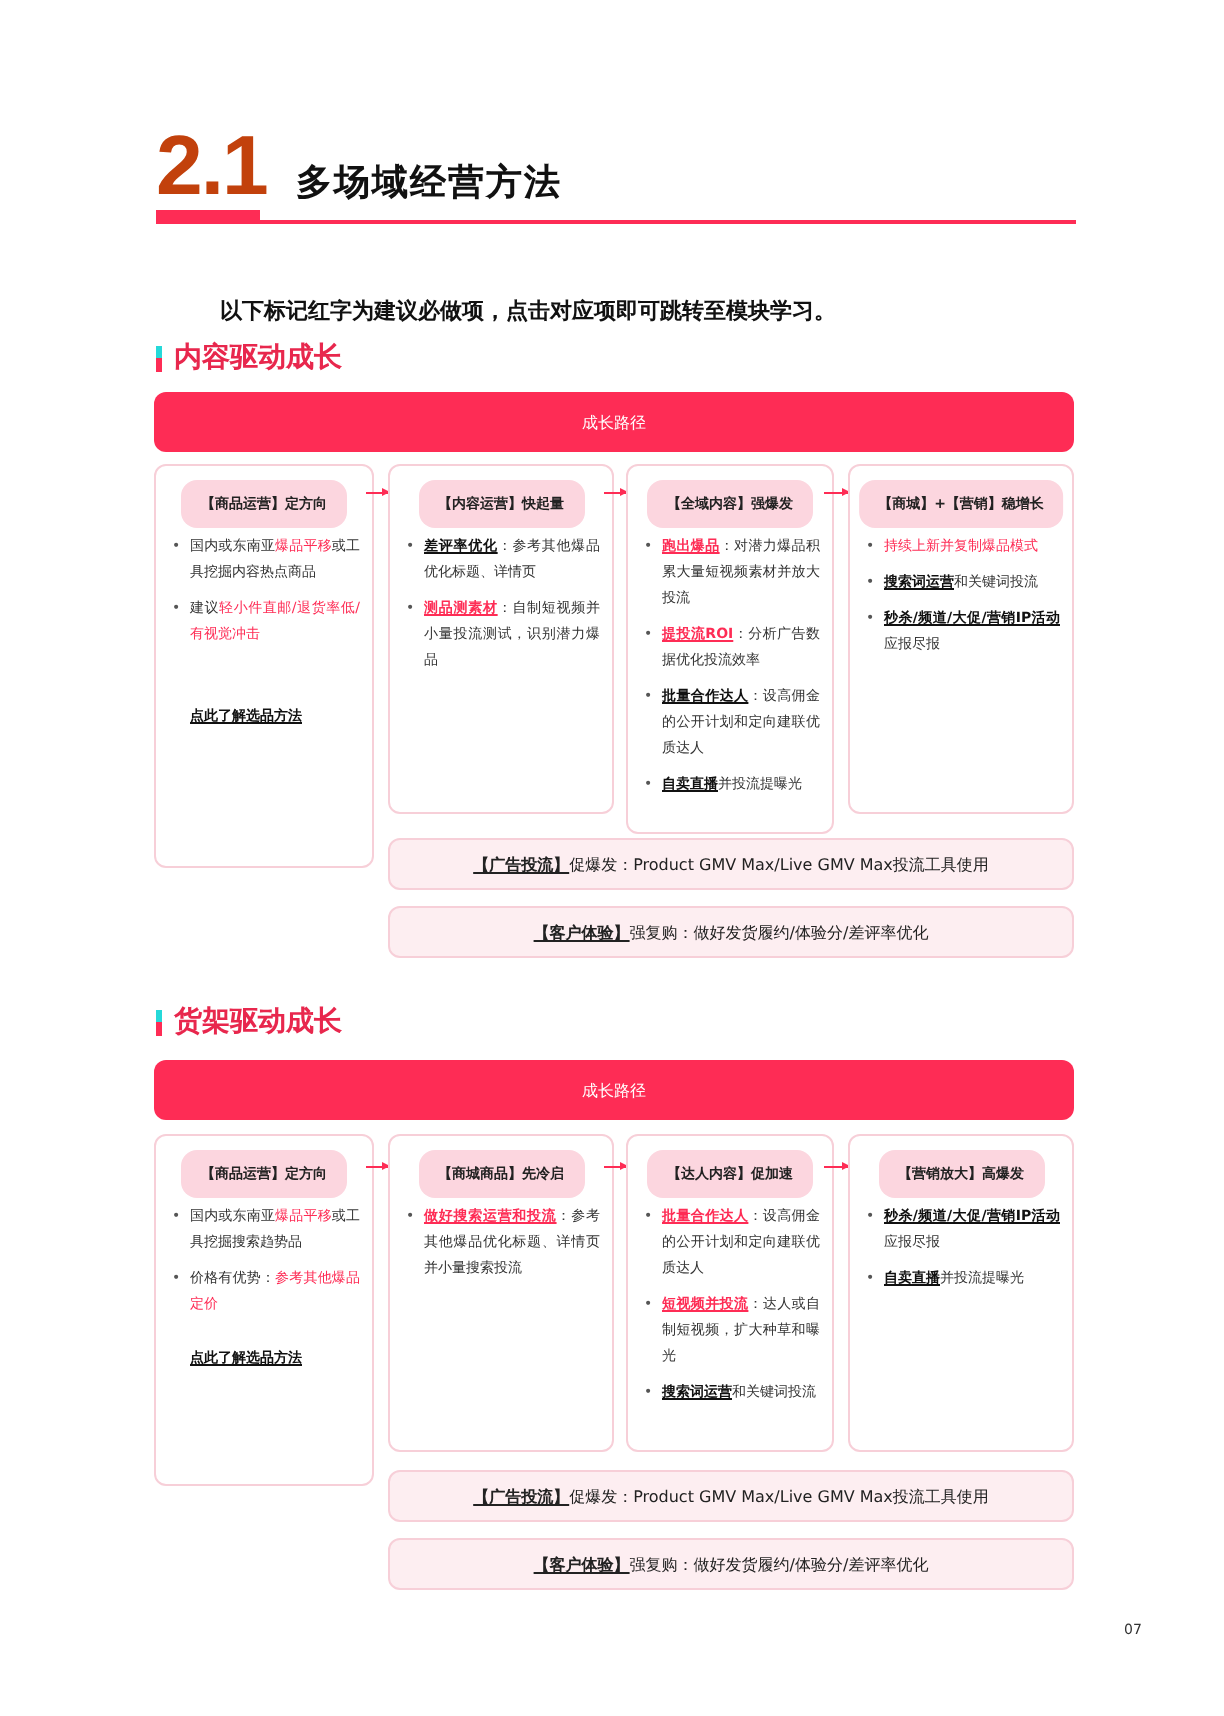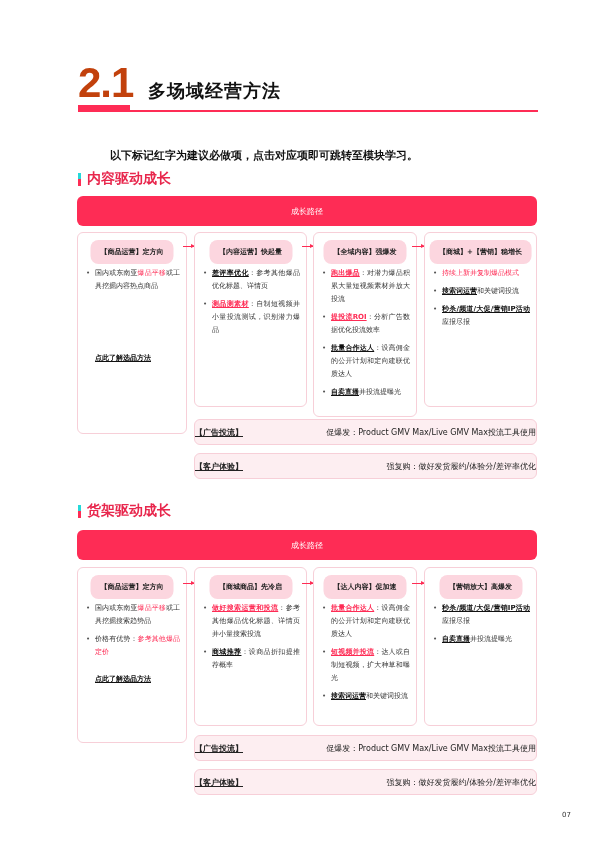--- a/index.html
+++ b/index.html
@@ -24,21 +24,21 @@
   .arrow::after { content: ""; position: absolute; right: -1px; top: -2px; border-left: 4px solid #fe2c55; border-top: 2.5px solid transparent; border-bottom: 2.5px solid transparent; }
 
   .items { position: absolute; left: 8px; right: 6px; top: 34px; list-style: none; font-size: 7px; line-height: 13px; color: #333; }
   .items li { position: relative; padding-left: 9px; margin-bottom: 5px; text-align: justify; }
   .items li::before { content: "•"; position: absolute; left: 0; top: 0; color: #555; }
   .hl { color: #fe2c55; font-weight: normal; }
   .ul { text-decoration: underline; font-weight: bold; color: #111; }
   .ulr { text-decoration: underline; font-weight: bold; color: #fe2c55; }
   .link { display: block; padding-left: 9px; font-size: 7px; font-weight: bold; text-decoration: underline; color: #111; margin-top: 2px; }
 
-  .bar { position: absolute; left: 194px; width: 343px; height: 26px; background: #fdeef1; border: 1px solid #f7cfd8; border-radius: 6px; display: flex; align-items: center; justify-content: space-between; font-size: 8px; color: #222; white-space: nowrap; }
+  .bar { position: absolute; left: 194px; width: 343px; height: 26px; background: #fdeef1; border: 1px solid #f7cfd8; border-radius: 6px; display: flex; align-items: center; justify-content: center; font-size: 8px; color: #222; white-space: nowrap; }
   .bar .tag { text-decoration: underline; font-weight: bold; }
 
   .page-num { position: absolute; left: 562px; top: 811px; font-size: 7px; color: #333; }
 </style>
 </head>
 <body>
 
 <div class="chapter-num">2.1</div>
 <div class="chapter-bar"></div>
 <div class="chapter-line"></div>
@@ -48,20 +48,21 @@
 <div class="section-title" style="top:170px;">
   <span class="mark"></span>
   <span>内容驱动成长</span>
 </div>
 <div class="path-banner" style="top:196px;">成长路径</div>
 
 <div class="card" style="left:77px; top:232px; width:110px; height:202px;">
   <div class="pill">【商品运营】定方向</div>
   <ul class="items">
       <li><span>国内或东南亚</span><span class="hl">爆品平移</span><span>或工具挖掘内容热点商品</span></li>
+      <li><span>建议</span><span class="hl">轻小件直邮/退货率低/有视觉冲击</span></li>
     </ul>
   <a class="link" style="position:absolute; left:8px; top:118px;">点此了解选品方法</a>
 </div>
 <div class="arrow" style="left:183px; top:246px; width:11px;"></div>
 
 <div class="card" style="left:194px; top:232px; width:113px; height:175px;">
   <div class="pill">【内容运营】快起量</div>
   <ul class="items">
       <li><span class="ul">差评率优化</span><span>：参考其他爆品优化标题、详情页</span></li>
       <li><span class="ulr">测品测素材</span><span>：自制短视频并小量投流测试，识别潜力爆品</span></li>
@@ -111,21 +112,20 @@
       <li><span>价格有优势：</span><span class="hl">参考其他爆品定价</span></li>
     </ul>
   <a class="link" style="position:absolute; left:8px; top:104px;">点此了解选品方法</a>
 </div>
 <div class="arrow" style="left:183px; top:583px; width:11px;"></div>
 
 <div class="card" style="left:194px; top:567px; width:113px; height:159px;">
   <div class="pill">【商城商品】先冷启</div>
   <ul class="items">
       <li><span class="ulr">做好搜索运营和投流</span><span>：参考其他爆品优化标题、详情页并小量搜索投流</span></li>
-      <li><span class="ul">商城推荐</span><span>：设商品折扣提推荐概率</span></li>
     </ul>
 </div>
 <div class="arrow" style="left:302px; top:583px; width:11px;"></div>
 
 <div class="card" style="left:313px; top:567px; width:104px; height:159px;">
   <div class="pill">【达人内容】促加速</div>
   <ul class="items">
       <li><span class="ulr">批量合作达人</span><span>：设高佣金的公开计划和定向建联优质达人</span></li>
       <li><span class="ulr">短视频并投流</span><span>：达人或自制短视频，扩大种草和曝光</span></li>
       <li><span class="ul">搜索词运营</span><span>和关键词投流</span></li>

